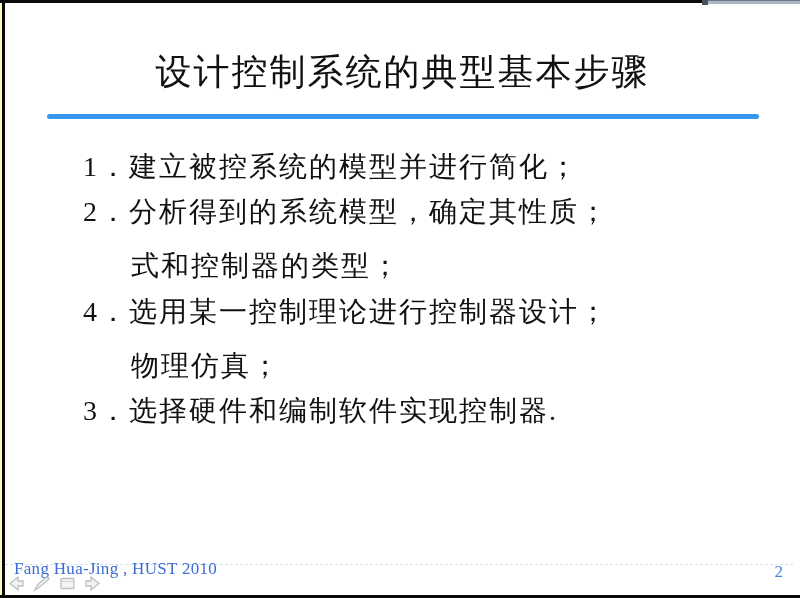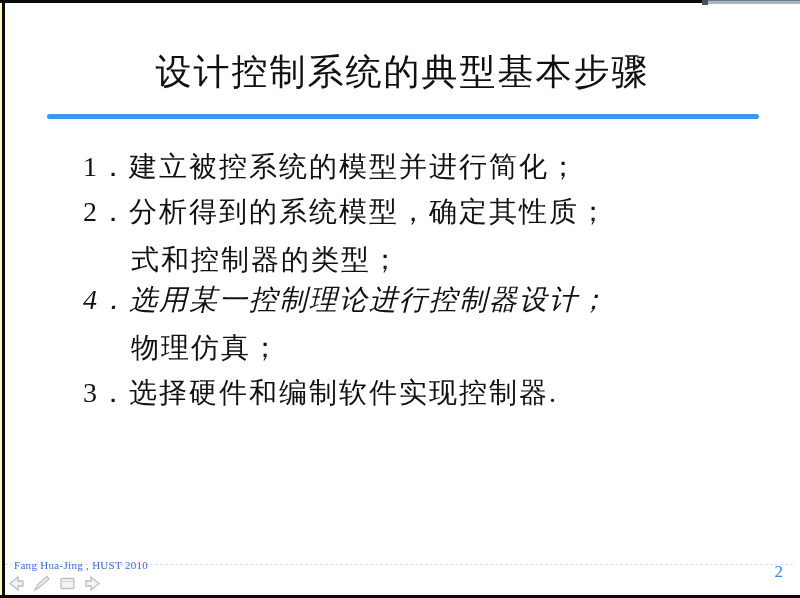--- a/index.html
+++ b/index.html
@@ -21,26 +21,26 @@
   .scrollbar-nub{position:absolute;left:702px;top:0;width:6px;height:5px;background:#49525c;}
 
   
   .slide{position:absolute;left:5px;top:3px;width:795px;height:592px;background:#ffffff;}
   .title{margin:45px 0 0;font-size:36px;font-weight:400;text-align:center;letter-spacing:2px;color:var(--ink);white-space:nowrap;}
   .rule{width:712px;height:5px;margin:17px auto 0;background:var(--accent);border-radius:3px;}
 
   .steps{margin:29px 0 0;padding-left:78px;width:752px;}
   .line{font-size:28px;line-height:38px;height:38px;letter-spacing:2px;margin-top:7px;white-space:nowrap;color:var(--ink);}
   .line.stretch{letter-spacing:5px;}
-  .line.cont{margin-top:10px;padding-left:48px;}
-  .line.tight{margin-top:2px;font-style:italic;}
+  .line.cont{margin-top:16px;padding-left:48px;}
+  .line.tight{margin-top:8px;}
 
   
   .footer-divider{position:absolute;left:5px;top:564px;width:788px;border-top:1px dashed rgba(140,165,210,0.35);}
-  .footer-author{position:absolute;left:14px;top:559px;font-size:11px;letter-spacing:.3px;color:var(--footer-blue);white-space:nowrap;}
+  .footer-author{position:absolute;left:14px;top:559px;font-size:17px;letter-spacing:.3px;color:var(--footer-blue);white-space:nowrap;}
   .footer-page{position:absolute;right:17px;top:562px;font-size:17px;color:var(--page-blue);}
 
   
   .nav{position:absolute;left:6px;top:575px;display:flex;gap:7px;}
   .nav .ic{width:19px;height:17px;opacity:.8;cursor:pointer;}
   .nav svg{display:block;}
 </style>
 </head>
 <body>
 

